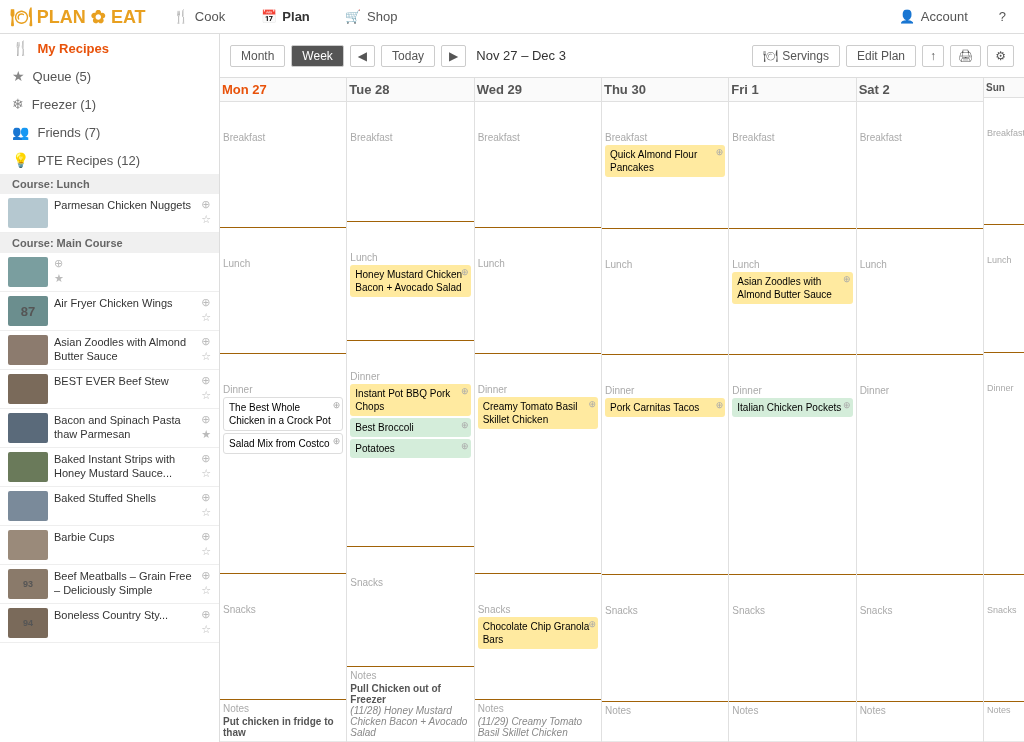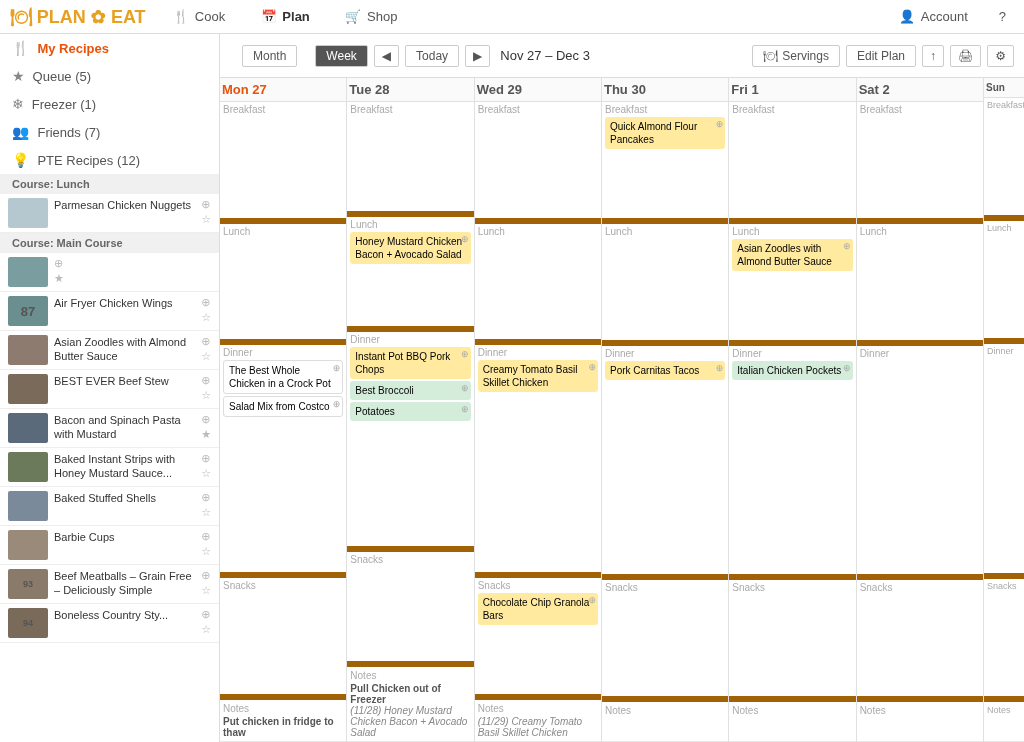--- a/index.html
+++ b/index.html
@@ -134,21 +134,20 @@
       height: 44px;
     }
     .btn-toggle {
       border: 1px solid #ccc;
       background: #fff;
       padding: 3px 10px;
       cursor: pointer;
       font-size: 12px;
       color: #555;
       border-radius: 2px;
-      margin-left: 12px;
     }
     .btn-toggle.active {
       background: #555;
       color: #fff;
     }
     .btn-nav {
       border: 1px solid #ccc;
       background: #fff;
       padding: 3px 7px;
       cursor: pointer;
@@ -228,24 +227,25 @@
       padding: 4px 2px;
       font-size: 13px;
       font-weight: bold;
       color: #555;
       border-bottom: 1px solid #e0e0e0;
       background: #fafafa;
     }
     .day-header.today { color: #e8520a; }
 
     .day-section {
-      border-bottom: 6px solid #a16207;
+      border-bottom: 1px solid #a16207;
       padding: 2px 3px;
       min-height: 50px;
       flex: 1;
+      margin-top: 28px;
     }
     .section-label {
       font-size: 10px;
       color: #aaa;
       margin-bottom: 2px;
     }
 
     .meal-card {
       border-radius: 3px;
       padding: 3px 5px;
@@ -381,21 +381,21 @@
     <div class="recipe-item">
       <div class="recipe-thumb" style="background:#7a6a5a"></div>
       <div class="recipe-name">BEST EVER Beef Stew</div>
       <div class="recipe-actions">
         <span>⊕</span>
         <span>☆</span>
       </div>
     </div>
     <div class="recipe-item">
       <div class="recipe-thumb" style="background:#5a6a7a"></div>
-      <div class="recipe-name">Bacon and Spinach Pasta with Mustard</div>
+      <div class="recipe-name">Bacon and Spinach Pasta thaw Parmesan</div>
       <div class="recipe-actions">
         <span>⊕</span>
         <span>★</span>
       </div>
     </div>
     <div class="recipe-item">
       <div class="recipe-thumb" style="background:#6a7a5a"></div>
       <div class="recipe-name">Baked Instant Strips with Honey Mustard Sauce...</div>
       <div class="recipe-actions">
         <span>⊕</span>

